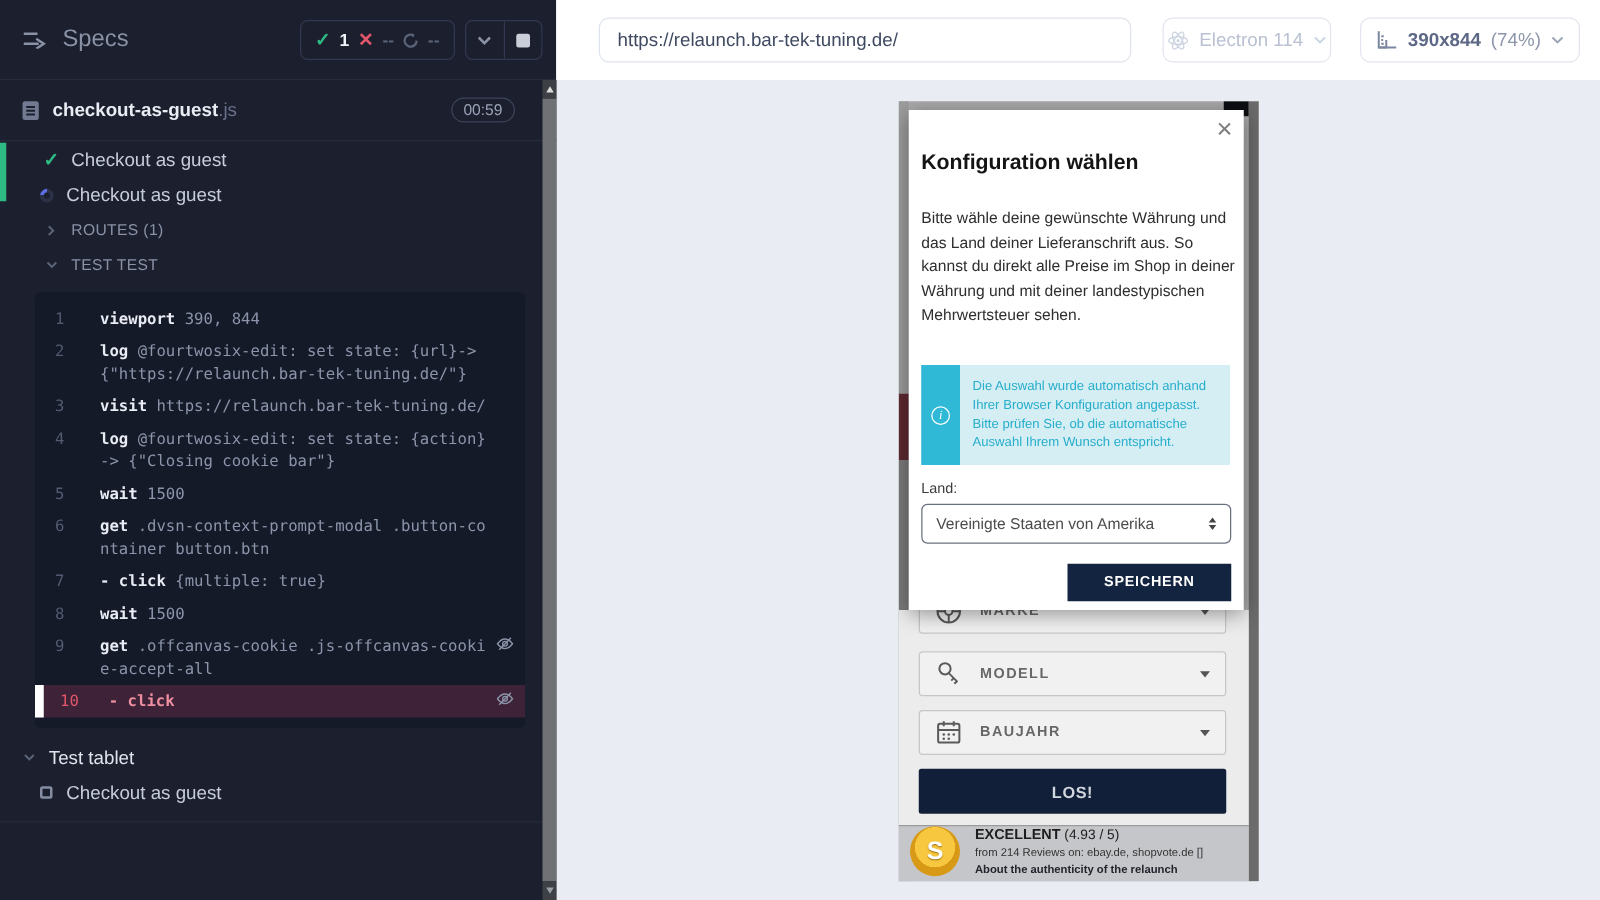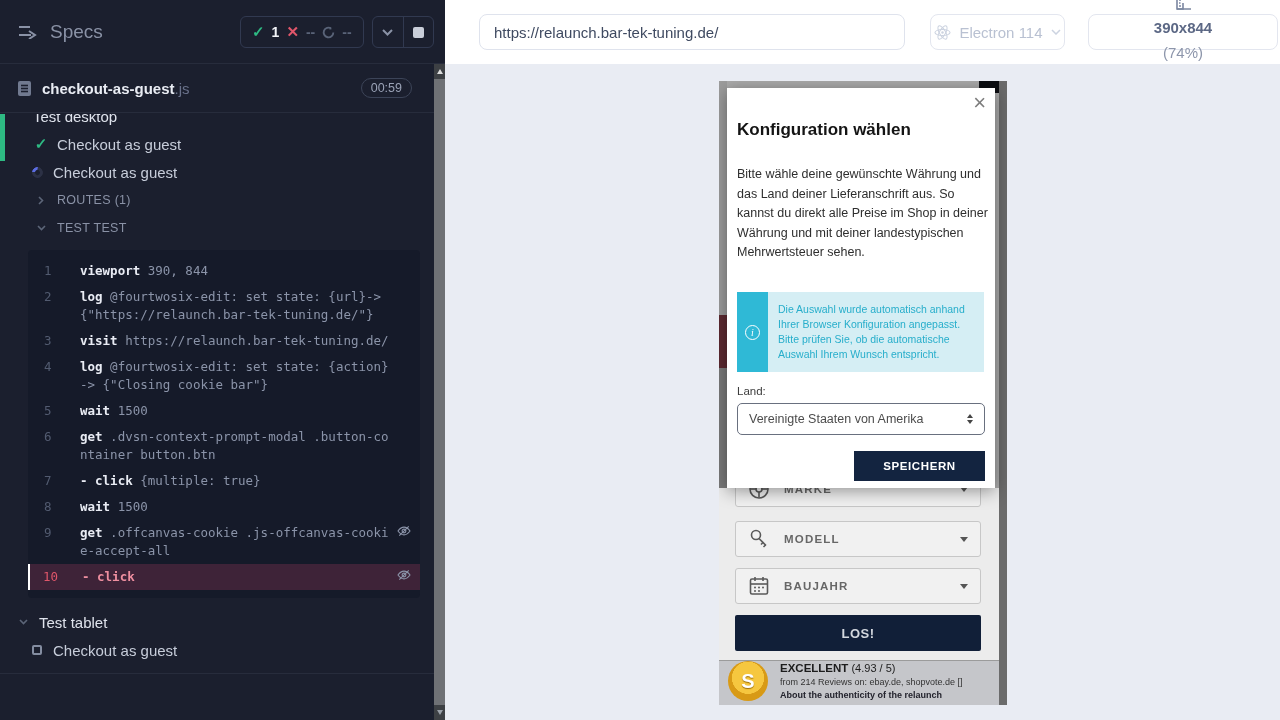--- a/index.html
+++ b/index.html
@@ -45,21 +45,21 @@
              border-radius:50%; transform:rotate(-40deg); }
   .sq-pending { width:10px; height:10px; border:2px solid #848da1; border-radius:2px; }
 
   .codeblock { margin:8px 0 10px 28px; width:392px; background:#151a29; border-radius:4px;
                padding:8px 0; font-family:"DejaVu Sans Mono", monospace; font-size:12.5px; }
   .cl { position:relative; display:flex; padding:4px 0; cursor:pointer; }
   .cl .num { width:52px; flex-shrink:0; padding-left:16px; color:#525b70; line-height:18px; }
   .cl .body { flex:1; padding-right:30px; color:#8b94a9; line-height:18px; word-break:break-all; }
   .cl .cmd { color:#e9ecf4; font-weight:bold; }
   .cl .eye { position:absolute; right:9px; top:5px; }
-  .cl.hl { background:#3e2338; border-left:2px solid #ffffff; }
+  .cl.hl { background:#3e2338; border-left:7px solid #ffffff; }
   .cl.hl .num { padding-left:13px; color:#e0566a; }
   .cl.hl .cmd { color:#ef8fa0; }
   .tree-divider { border-top:1px solid #272c3c; margin-top:9px; }
 
   .sb-scroll { position:absolute; right:0; top:64px; bottom:0; width:11px; background:#202430; }
   .sb-btn { position:absolute; left:0; right:0; height:15px; background:#3d4044;
             display:flex; align-items:center; justify-content:center; cursor:pointer; }
   .sb-btn.up { top:0; } .sb-btn.down { bottom:0; }
   .tri-up { width:0; height:0; border-left:3.5px solid transparent; border-right:3.5px solid transparent;
             border-bottom:5px solid #dcdcdc; }
@@ -70,21 +70,21 @@
   
   .main { flex:1; display:flex; flex-direction:column; background:#e9ecf3; }
   .topbar { height:64px; background:#fff; position:relative; flex-shrink:0; }
   .url-input { position:absolute; left:34px; top:14px; width:426px; height:36px; border:1px solid #dfe3ed;
                border-radius:8px; font-size:15px; color:#3f4a61; padding:0 14px; background:#fff;
                font-family:"Liberation Sans", sans-serif; outline:none; }
   .pillbox { position:absolute; top:14px; height:36px; border:1px solid #e3e6ef; border-radius:8px;
              display:flex; align-items:center; justify-content:center; gap:8px; font-size:15px;
              background:#fff; cursor:pointer; }
   .browser-select { left:485px; width:135px; color:#b9c1d2; }
-  .size-select { left:643px; width:190px;flex-direction:column; }
+  .size-select { left:643px; width:176px; }
   .size-val { color:#5c6885; font-weight:bold; }
   .size-zoom { color:#8d96ab; }
 
   .stage { flex:1; position:relative; }
   .viewport { position:absolute; left:274px; top:17px; width:288px; height:624px;
               background:#ababab; overflow:hidden; }
   .vp-right-strip { position:absolute; right:0; top:0; width:8px; height:624px; background:#6b6b6b; }
   .vp-black-box { position:absolute; left:260px; top:0; width:20px; height:12px; background:#0c0e12; }
   .vp-ls1 { position:absolute; left:0; top:0; width:8px; height:624px; background:#9d9d9d; }
   .vp-ls-red { position:absolute; left:0; top:234px; width:8px; height:53px; background:#5d2a31; }
@@ -194,23 +194,20 @@
             </g>
           </svg>
       </span>
       <span class="file-name"><span>checkout-as-guest</span><span class="file-ext">.js</span></span>
       <span class="timer-badge">00:59</span>
     </div>
 
     <div class="tree">
       <div class="green-strip"></div>
 
-      <div class="trow t-clip">
-        <span>Test desktop</span>
-      </div>
 
       <div class="trow t-pass">
         <span class="ic check-glyph">✓</span>
         <span>Checkout as guest</span>
       </div>
 
 
       <div class="trow t-run">
         <span class="ic">
             <span class="spinner"></span>

